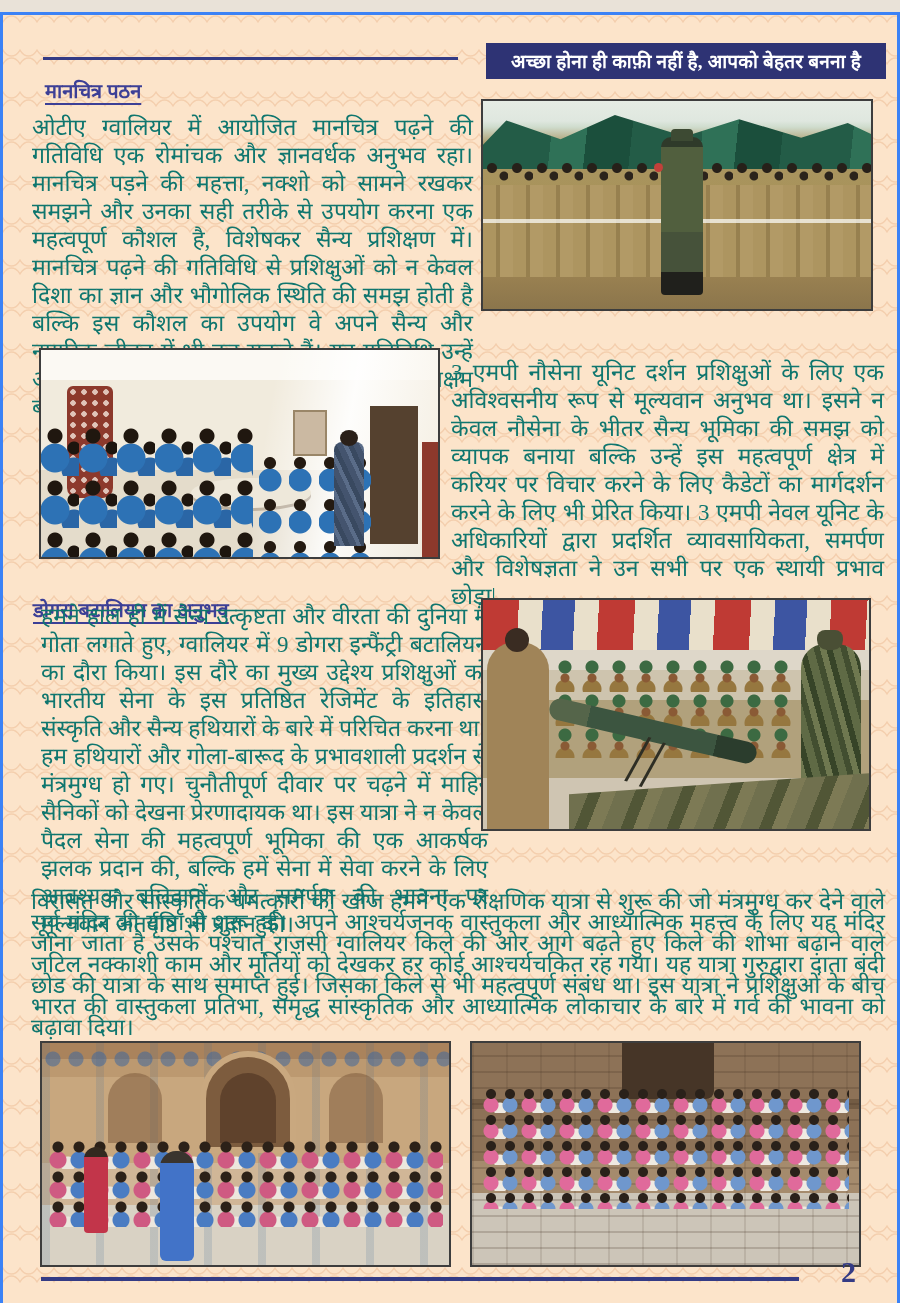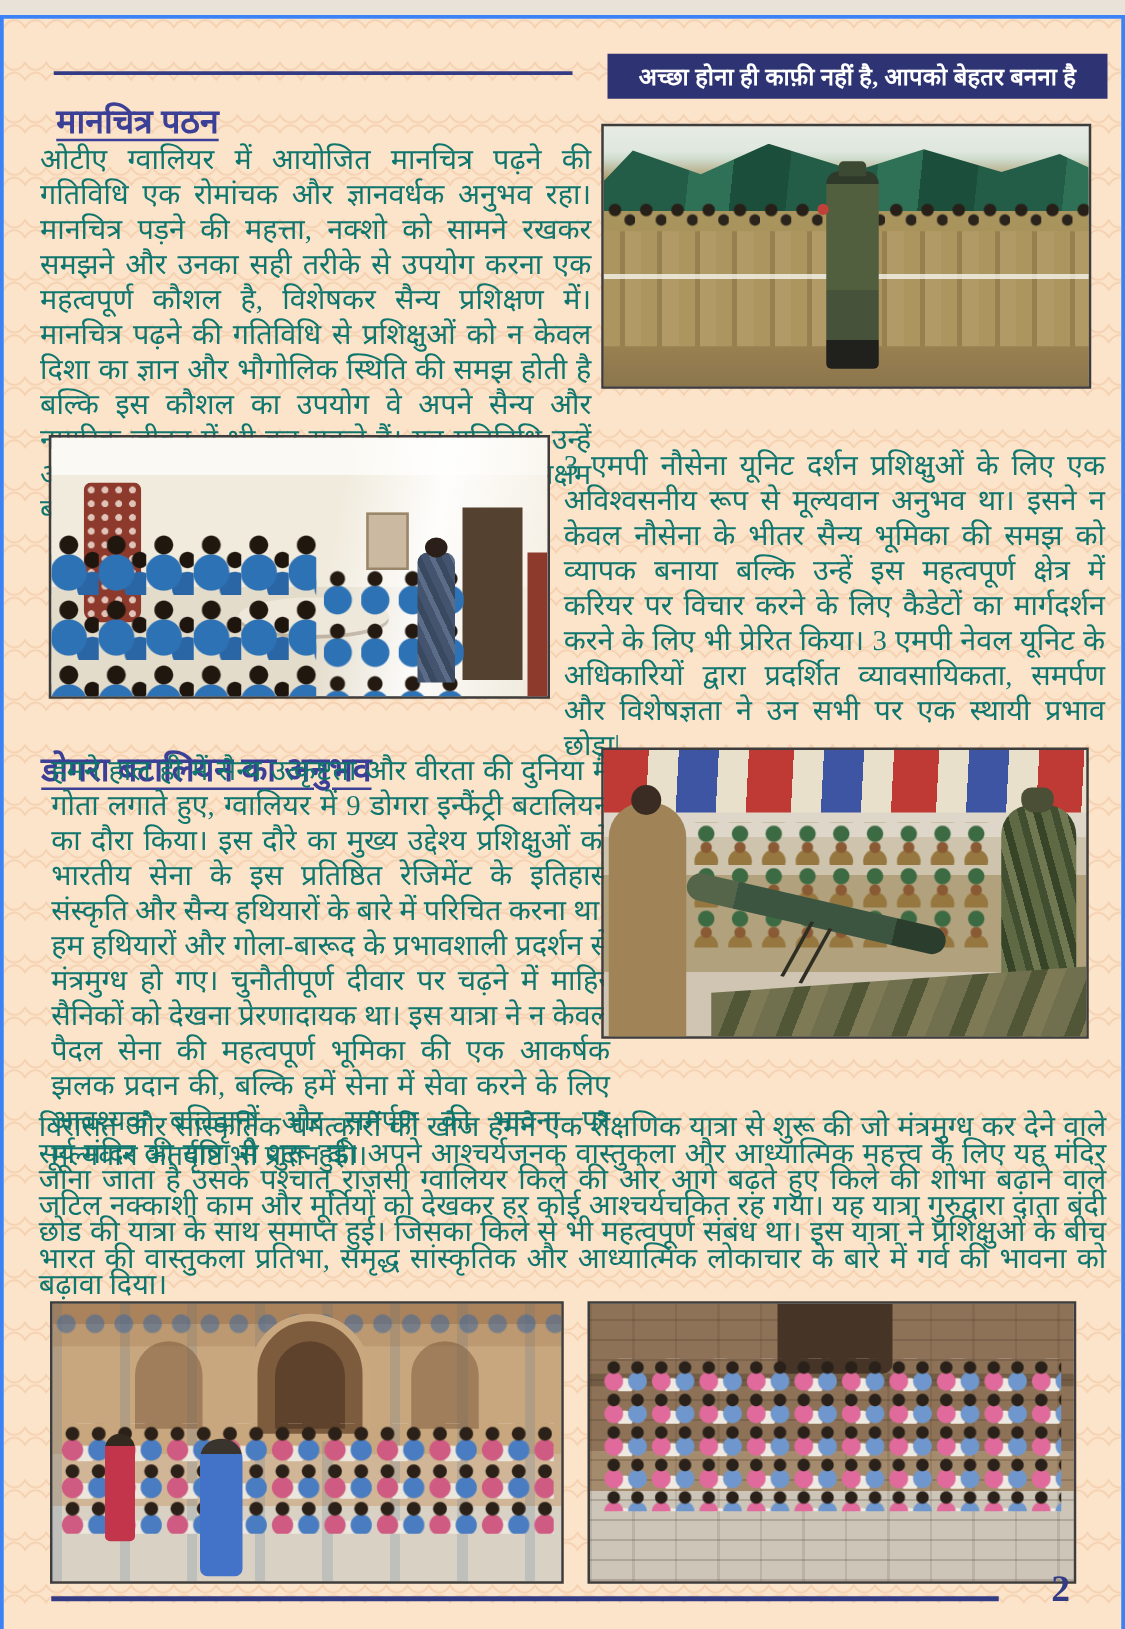--- a/index.html
+++ b/index.html
@@ -24,21 +24,21 @@
   .motto-banner {
     position: absolute; left: 483px; top: 28px; width: 400px; height: 36px;
     background: #2e3374; color: #ffffff;
     display: flex; align-items: center; justify-content: center;
     font-size: 19px; font-weight: 700; letter-spacing: .2px;
     white-space: nowrap;
   }
 
   .heading {
     position: absolute; margin: 0;
-    color: #3c3f96; font-size: 27px; font-weight: 700;
+    color: #3c3f96; font-size: 20px; font-weight: 700;
     text-decoration: underline; text-underline-offset: 5px;
     text-decoration-thickness: 2px;
   }
   .sec1-title { left: 42px; top: 62px; }
   .sec2-title { right: 17px; top: 301px; }
   .sec3-title { left: 30px; top: 581px; }
   .sec4-title { left: 0; width: 100%; top: 839px; text-align: center; }
 
   .body-text {
     position: absolute; margin: 0;

